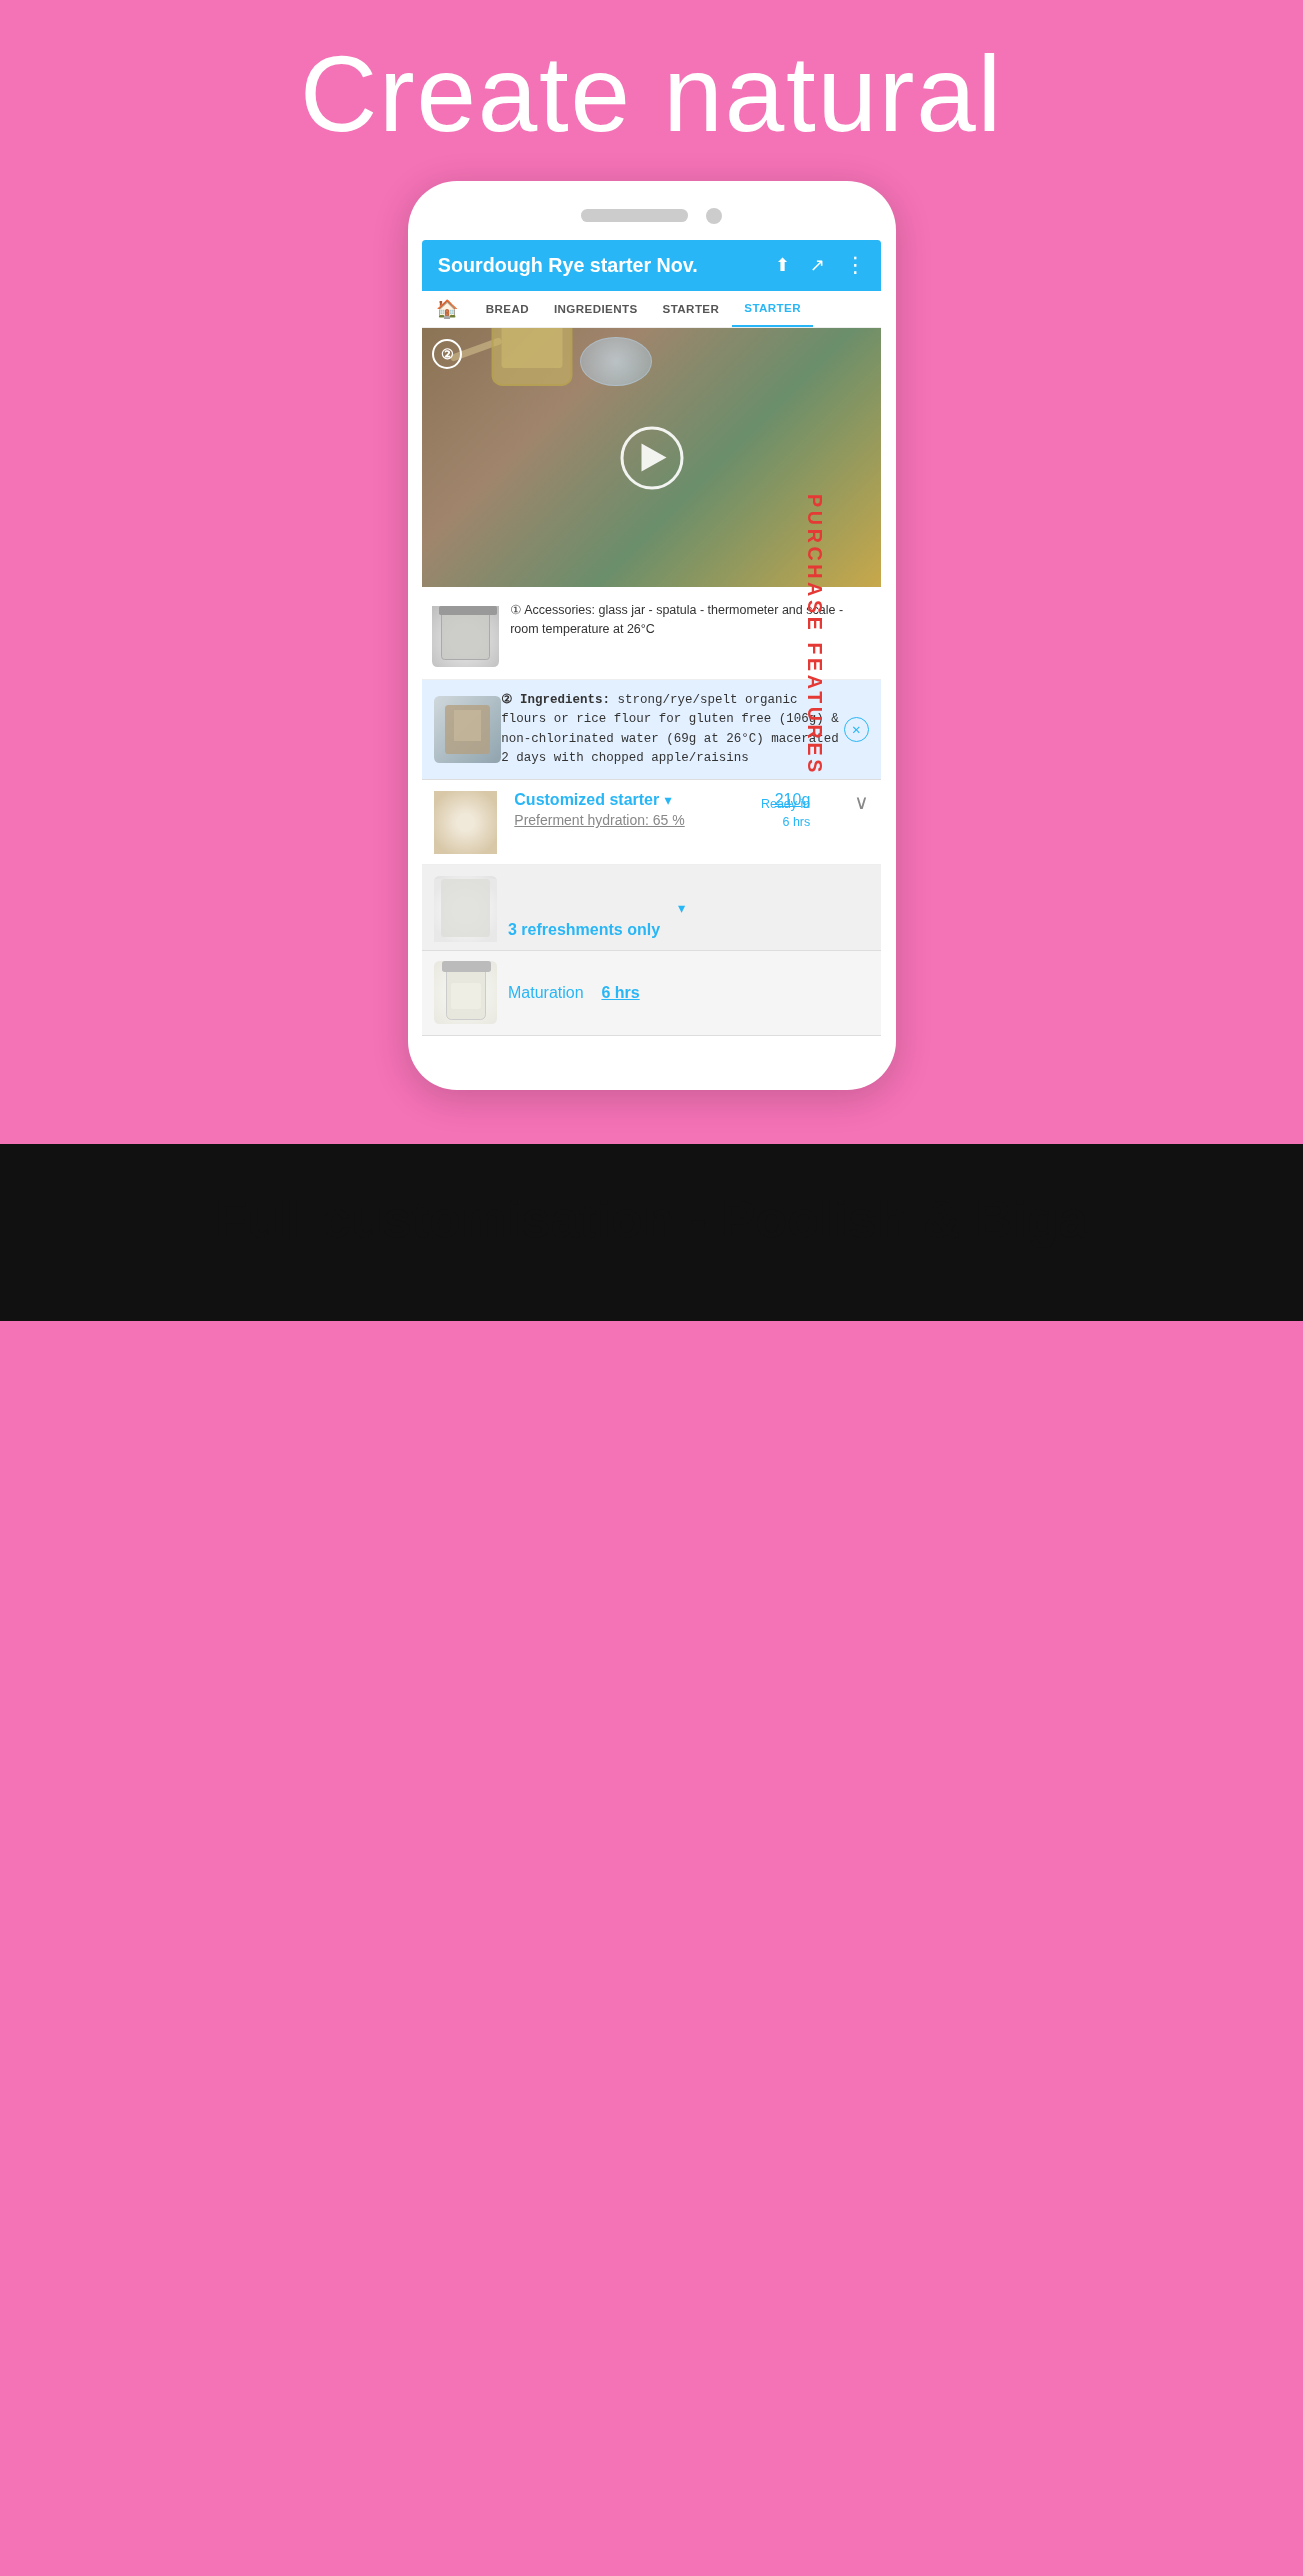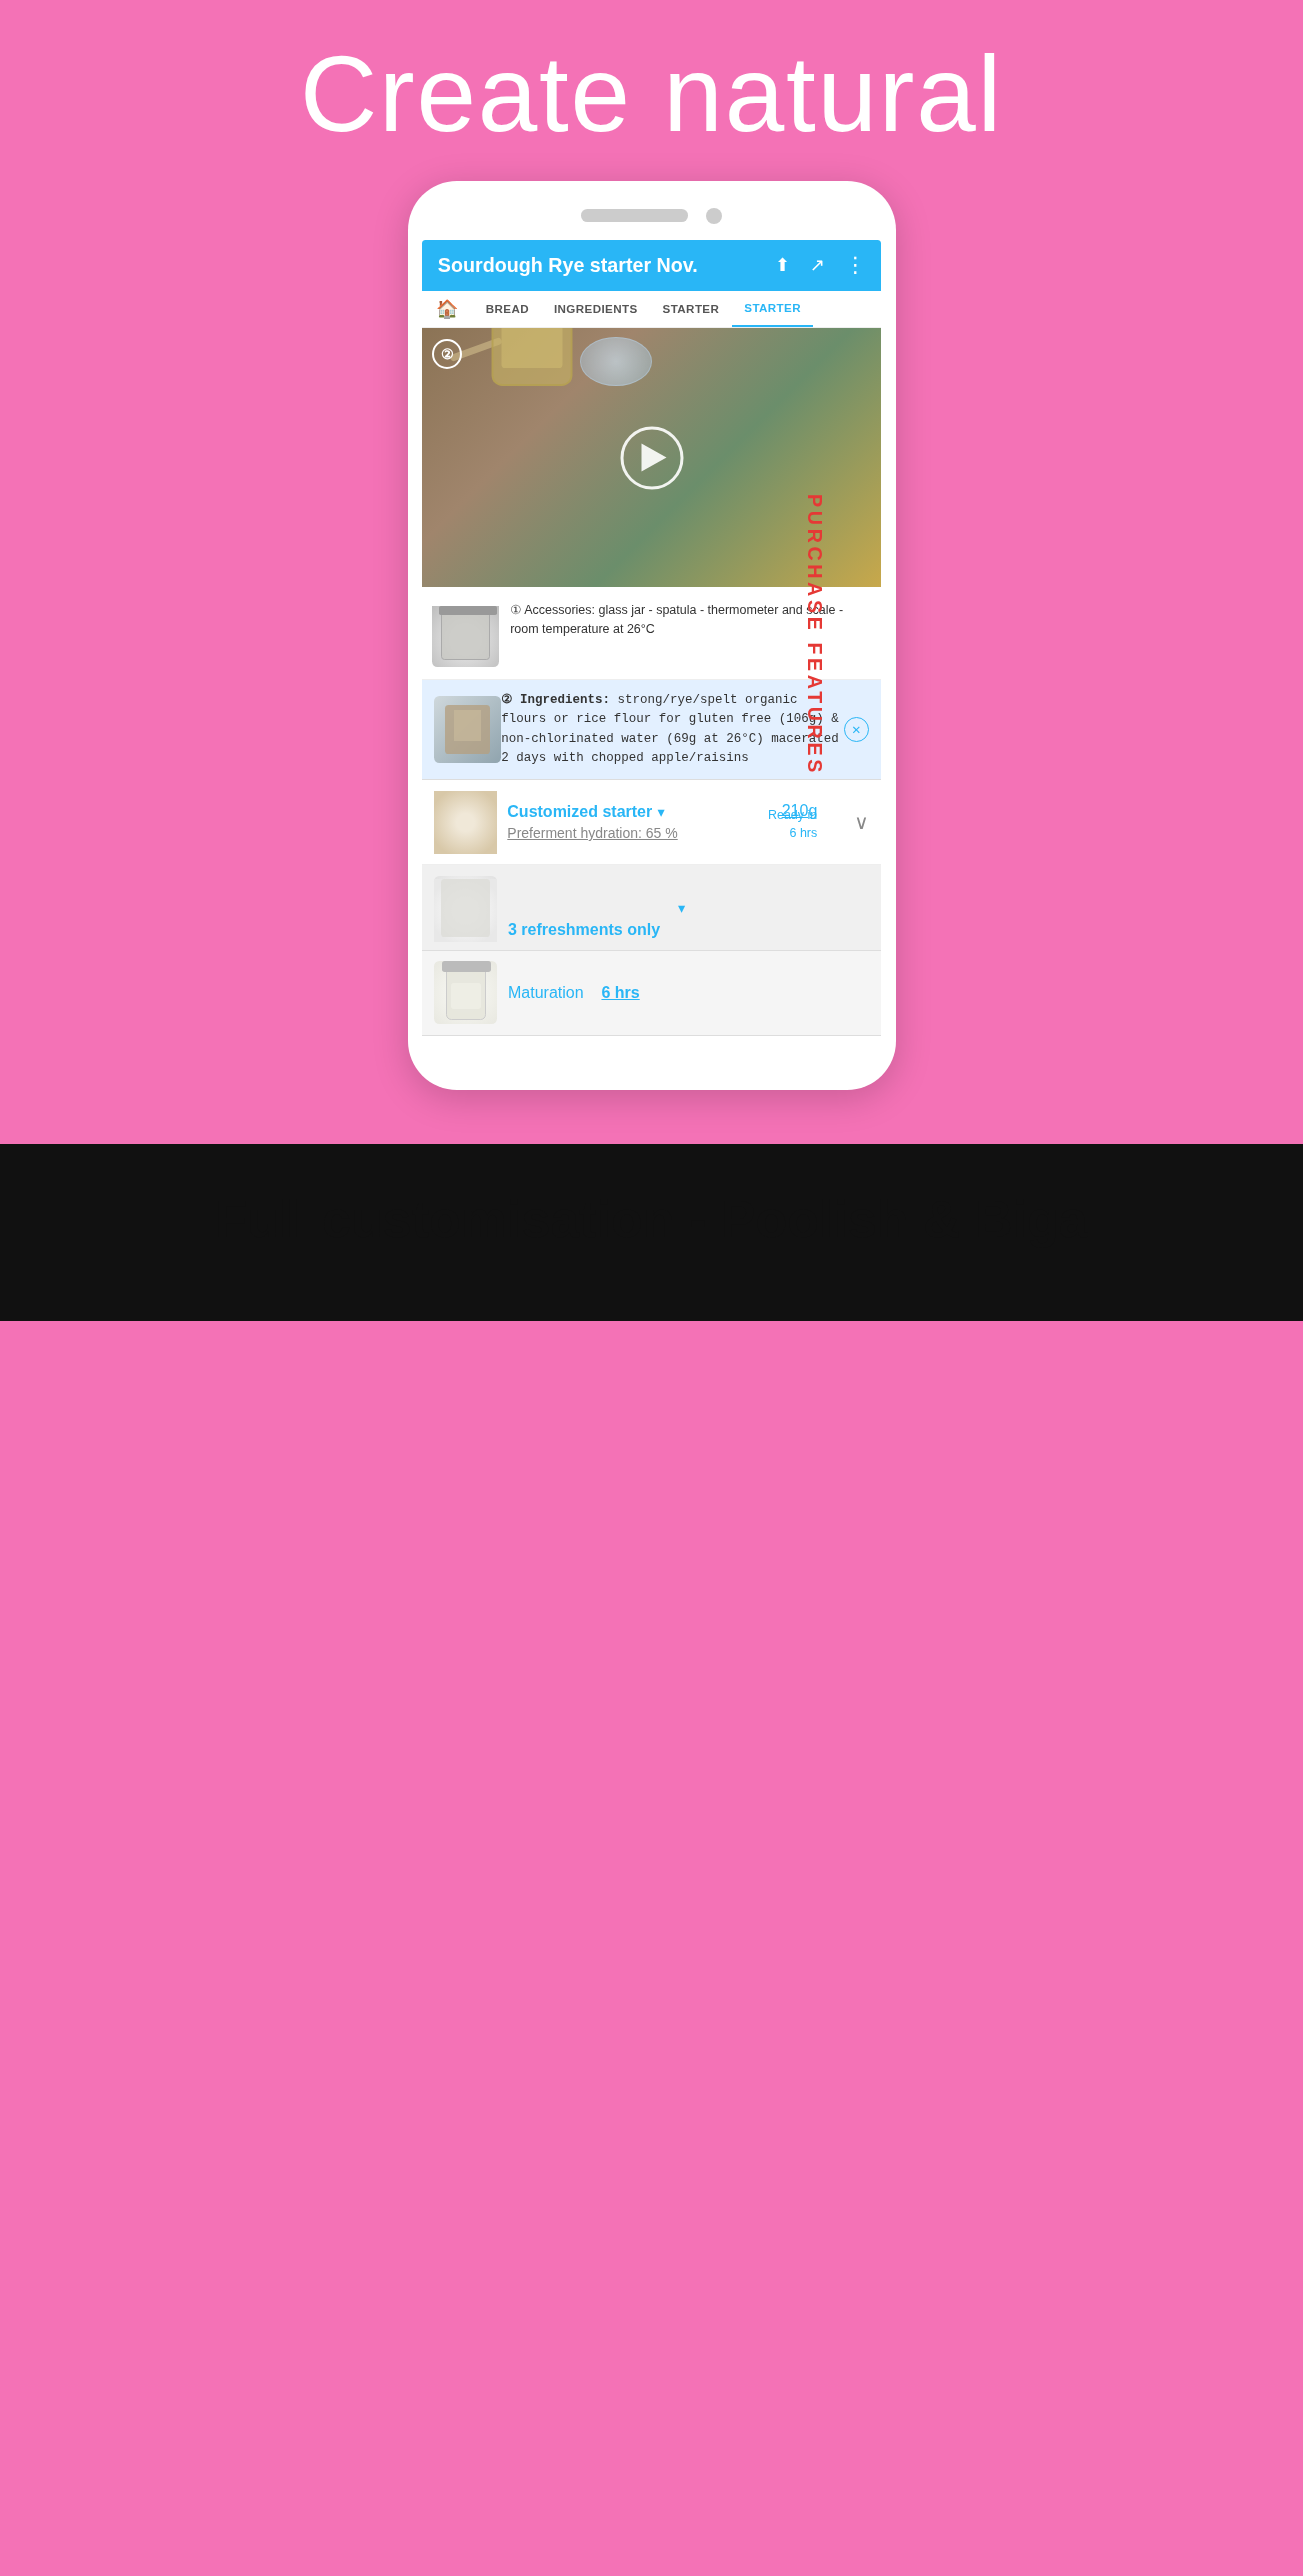--- a/index.html
+++ b/index.html
@@ -237,23 +237,23 @@
       cursor: pointer;
     }
 
     
     .starter-card {
       background: white;
       border-bottom: 0.9px solid #eee;
     }
     .starter-card-header {
       display: flex;
-      align-items: center;
+      align-items: flex-start;
       padding: 10.7px 12.5px;
-      gap: 10px;
+      gap: 17px;
     }
     .starter-thumb {
       width: 63px;
       height: 63px;
       border-radius: 5.4px;
       background: radial-gradient(circle, #f5f0e8 30%, #e0d4b8 100%);
       flex-shrink: 0;
     }
     .starter-info {
       flex: 1;

